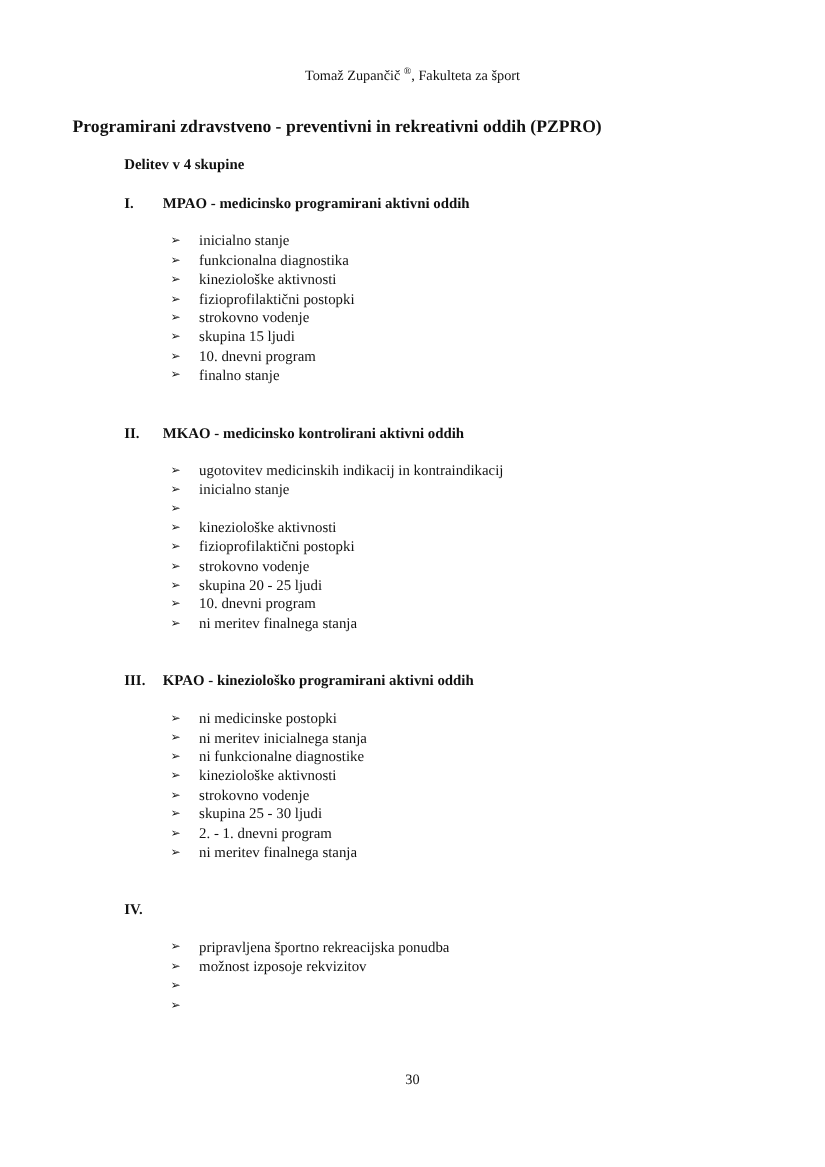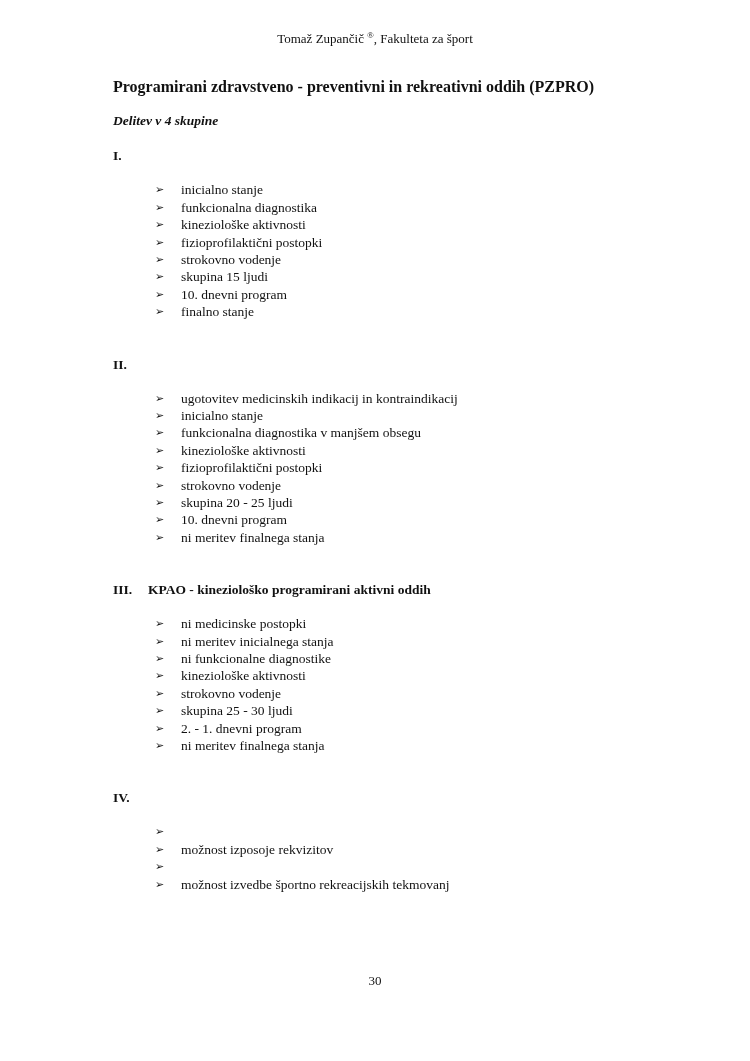--- a/index.html
+++ b/index.html
@@ -11,42 +11,41 @@
     position: relative;
     width: 750px;
     height: 1061px;
     background: #ffffff;
     color: #111111;
     font-family: "Liberation Serif", "DejaVu Serif", serif;
     overflow: hidden;
     box-sizing: border-box;
   }
   .doc-header {
-    padding-top: 27px;
+    padding-top: 56px;
     text-align: center;
     font-size: 13px;
     line-height: 16px;
   }
   .doc-header sup {
     font-size: 9px;
     vertical-align: super;
     margin-left: 3px;
   }
   .doc-title {
-    margin: 29px 80px 0 113px;
+    margin: 29px 80px 0 66px;
     max-width: 490px;
     font-size: 16px;
     font-weight: bold;
     line-height: 22px;
   }
   .doc-subtitle {
     margin: 14px 0 0 113px;
     font-size: 13.5px;
     font-weight: bold;
-    font-style: italic;
     line-height: 18px;
   }
   .section-heading {
     display: flex;
     margin: 35px 0 0 113px;
     font-size: 13.5px;
     font-weight: bold;
     line-height: 18px;
   }
   .section-heading.first {
@@ -91,20 +90,21 @@
     <span>Tomaž Zupančič</span><sup>®</sup><span>, Fakulteta za šport</span>
   </div>
 
   <div class="doc-title">Programirani zdravstveno - preventivni in rekreativni oddih (PZPRO)</div>
 
   <div class="doc-subtitle">Delitev v 4 skupine</div>
 
   <div class="section">
     <div class="section-heading first">
       <span class="section-numeral">I.</span>
+      <span>MPAO - medicinsko programirani aktivni oddih</span>
     </div>
     <ul class="bullet-list">
       <li>
           <span class="bullet-marker">➢</span>
           <span>inicialno stanje</span>
         </li>
       <li>
           <span class="bullet-marker">➢</span>
           <span>funkcionalna diagnostika</span>
         </li>
@@ -131,33 +131,33 @@
       <li>
           <span class="bullet-marker">➢</span>
           <span>finalno stanje</span>
         </li>
     </ul>
   </div>
 
   <div class="section">
     <div class="section-heading">
       <span class="section-numeral">II.</span>
+      <span>MKAO - medicinsko kontrolirani aktivni oddih</span>
     </div>
     <ul class="bullet-list">
       <li>
           <span class="bullet-marker">➢</span>
           <span>ugotovitev medicinskih indikacij in kontraindikacij</span>
         </li>
       <li>
           <span class="bullet-marker">➢</span>
           <span>inicialno stanje</span>
         </li>
       <li>
           <span class="bullet-marker">➢</span>
-          <span>funkcionalna diagnostika v manjšem obsegu</span>
         </li>
       <li>
           <span class="bullet-marker">➢</span>
           <span>kineziološke aktivnosti</span>
         </li>
       <li>
           <span class="bullet-marker">➢</span>
           <span>fizioprofilaktični postopki</span>
         </li>
       <li>
@@ -220,30 +220,30 @@
     </ul>
   </div>
 
   <div class="section">
     <div class="section-heading">
       <span class="section-numeral">IV.</span>
     </div>
     <ul class="bullet-list">
       <li>
           <span class="bullet-marker">➢</span>
+          <span>pripravljena športno rekreacijska ponudba</span>
         </li>
       <li>
           <span class="bullet-marker">➢</span>
           <span>možnost izposoje rekvizitov</span>
         </li>
       <li>
           <span class="bullet-marker">➢</span>
         </li>
       <li>
           <span class="bullet-marker">➢</span>
-          <span>možnost izvedbe športno rekreacijskih tekmovanj</span>
         </li>
     </ul>
   </div>
 
   <div class="page-number">30</div>
 
 </div>
 
 </body></html>

